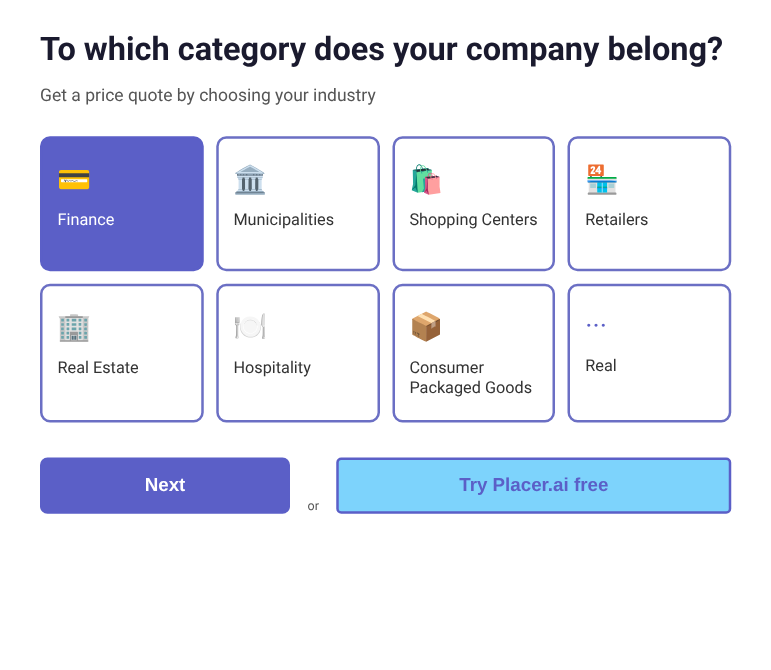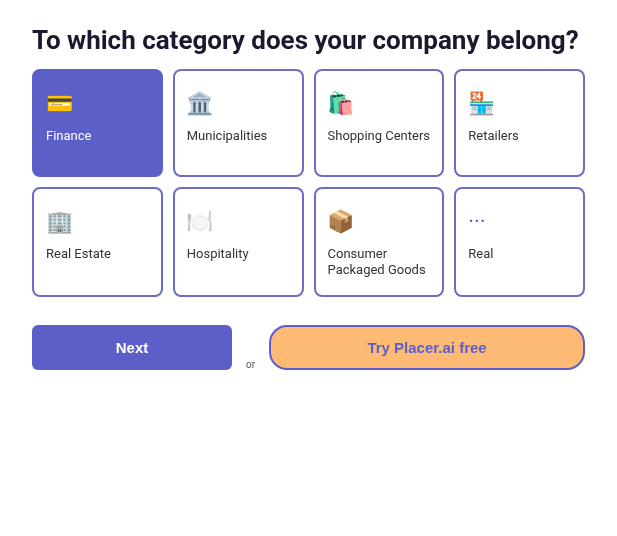--- a/index.html
+++ b/index.html
@@ -102,36 +102,37 @@
       min-width: 200px;
     }
 
     .or-text {
       font-size: 10px;
       color: #555;
       flex: 0 0 auto;
     }
 
     .btn-try {
-      background: #fdba74;
+      background: #7dd3fc;
       color: #5b5fc7;
       border: 2px solid #5b5fc7;
-      border-radius: 18px;
+      border-radius: 4px;
       padding: 12px 24px;
       font-size: 15px;
       font-weight: 600;
       cursor: pointer;
       flex: 1;
     }
   </style>
 </head>
 <body>
 
 <div class="container">
   <h1 class="title">To which category does your company belong?</h1>
+  <p class="subtitle">Get a price quote by choosing your industry</p>
 
   <div class="grid" id="category-grid">
   <div class="category-card selected">
         <div class="card-icon">💳</div>
         <div class="card-label">Finance</div>
       </div>
       <div class="category-card">
         <div class="card-icon">🏛️</div>
         <div class="card-label">Municipalities</div>
       </div>

